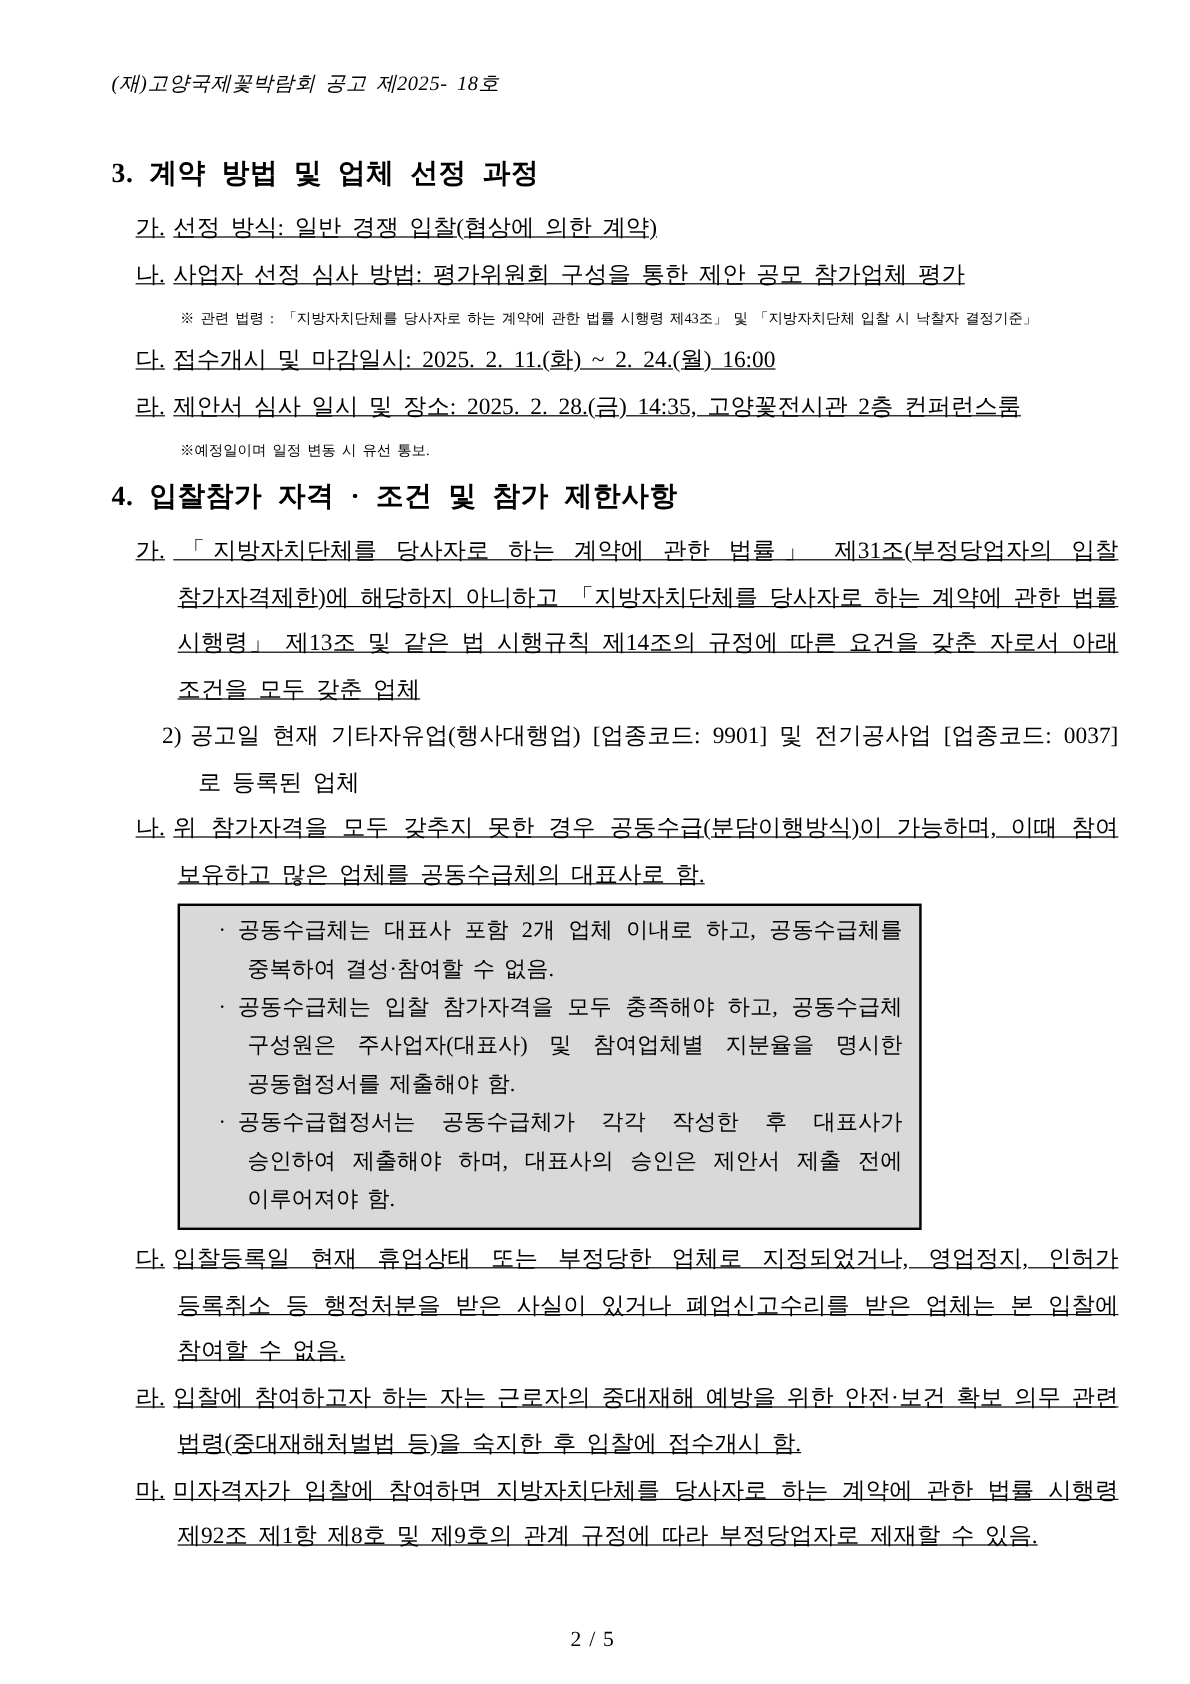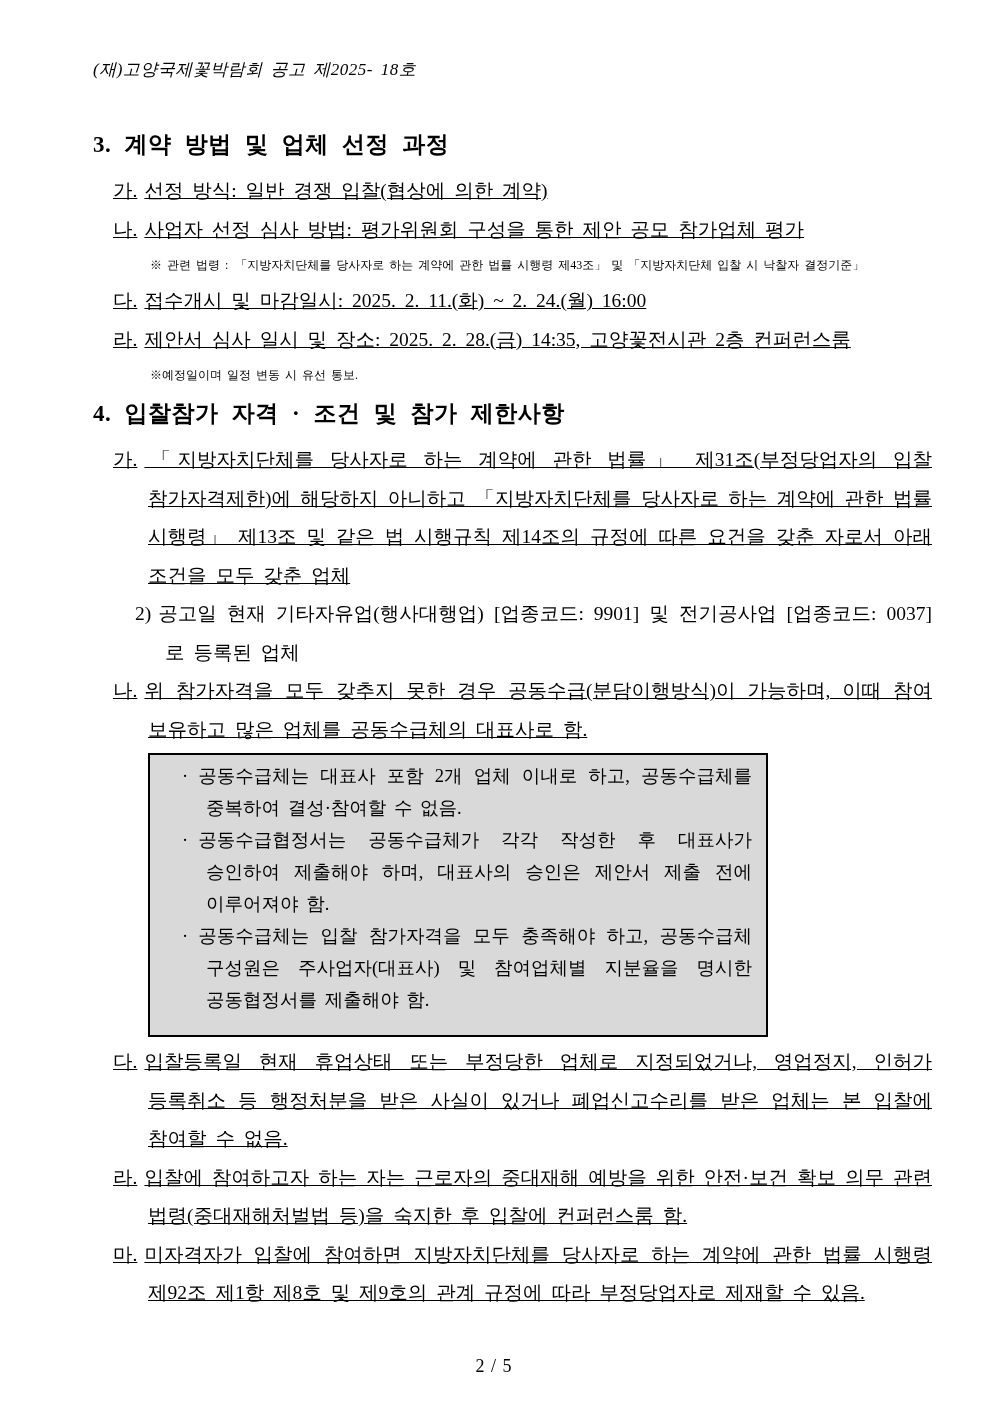--- a/index.html
+++ b/index.html
@@ -49,21 +49,21 @@
     text-align: justify;
     word-break: keep-all;
   }
   .note-law { padding-left: 190px; text-indent: -133px; }
   .note-simple { padding-left: 57px; text-indent: 0; }
   .notice-box {
     margin: 4px 0 6px 55px;
     width: 620px;
     background: #d9d9d9;
     border: 2px solid #000;
-    padding: 5px 14px 19px 12px;
+    padding: 5px 14px 7px 12px;
   }
   .box-para {
     font-size: 18.5px;
     line-height: 32px;
     word-spacing: 3px;
     text-align: justify;
     word-break: keep-all;
     padding-left: 44px;
     text-indent: -24px;
   }
@@ -118,32 +118,32 @@
       </div>
       <div class="para lv1">
         <span class="label">나.</span><span>위 참가자격을 모두 갖추지 못한 경우 공동수급(분담이행방식)이 가능하며, 이때 참여 보유하고 많은 업체를 공동수급체의 대표사로 함.</span>
       </div>
 
       <div class="notice-box">
         <div class="box-para">
           <span class="bullet-marker">·</span><span>공동수급체는 대표사 포함 2개 업체 이내로 하고, 공동수급체를 중복하여 결성·참여할 수 없음.</span>
         </div>
         <div class="box-para">
-          <span class="bullet-marker">·</span><span>공동수급협정서는 공동수급체가 각각 작성한 후 대표사가 승인하여 제출해야 하며, 대표사의 승인은 제안서 제출 전에 이루어져야 함.</span>
+          <span class="bullet-marker">·</span><span>공동수급체는 입찰 참가자격을 모두 충족해야 하고, 공동수급체 구성원은 주사업자(대표사) 및 참여업체별 지분율을 명시한 공동협정서를 제출해야 함.</span>
         </div>
         <div class="box-para">
-          <span class="bullet-marker">·</span><span>공동수급체는 입찰 참가자격을 모두 충족해야 하고, 공동수급체 구성원은 주사업자(대표사) 및 참여업체별 지분율을 명시한 공동협정서를 제출해야 함.</span>
+          <span class="bullet-marker">·</span><span>공동수급협정서는 공동수급체가 각각 작성한 후 대표사가 승인하여 제출해야 하며, 대표사의 승인은 제안서 제출 전에 이루어져야 함.</span>
         </div>
       </div>
 
       <div class="para lv1">
         <span class="label">다.</span><span>입찰등록일 현재 휴업상태 또는 부정당한 업체로 지정되었거나, 영업정지, 인허가 등록취소 등 행정처분을 받은 사실이 있거나 폐업신고수리를 받은 업체는 본 입찰에 참여할 수 없음.</span>
       </div>
       <div class="para lv1">
-        <span class="label">라.</span><span>입찰에 참여하고자 하는 자는 근로자의 중대재해 예방을 위한 안전·보건 확보 의무 관련 법령(중대재해처벌법 등)을 숙지한 후 입찰에 컨퍼런스룸 함.</span>
+        <span class="label">라.</span><span>입찰에 참여하고자 하는 자는 근로자의 중대재해 예방을 위한 안전·보건 확보 의무 관련 법령(중대재해처벌법 등)을 숙지한 후 입찰에 접수개시 함.</span>
       </div>
       <div class="para lv1">
         <span class="label">마.</span><span>미자격자가 입찰에 참여하면 지방자치단체를 당사자로 하는 계약에 관한 법률 시행령 제92조 제1항 제8호 및 제9호의 관계 규정에 따라 부정당업자로 제재할 수 있음.</span>
       </div>
     </div>
   </div>
 
   <div class="footer">2 / 5</div>
 
 </div>

